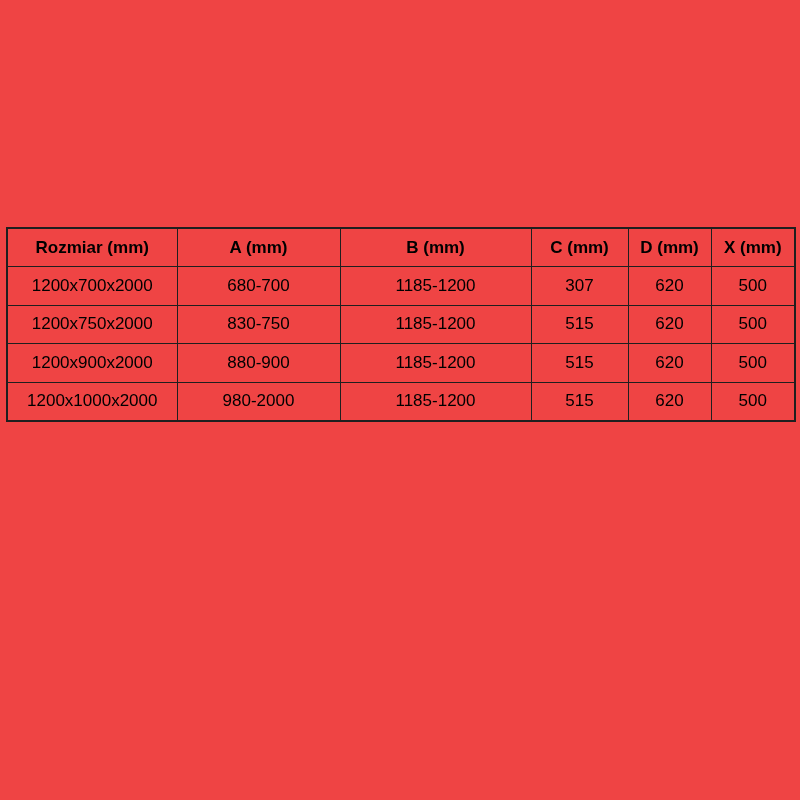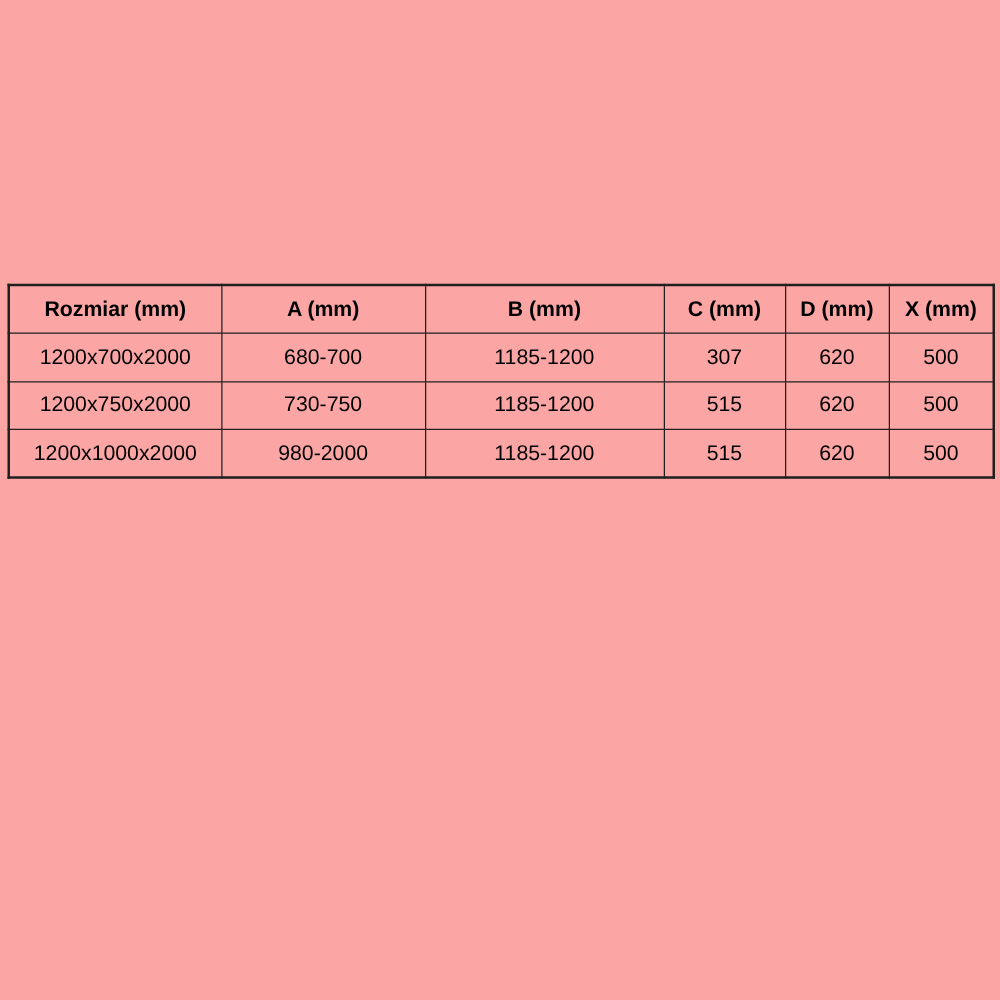--- a/index.html
+++ b/index.html
@@ -6,21 +6,21 @@
     margin: 0;
     padding: 0;
     width: 800px;
     height: 800px;
     background: #ffffff;
   }
   .canvas {
     position: relative;
     width: 800px;
     height: 800px;
-    background: #fca5a5;
+    background: #ef4444;
     overflow: hidden;
   }
   .table-wrap {
     position: absolute;
     left: 6px;
     top: 227px;
     width: 788px;
   }
   table.spec-table {
     border-collapse: collapse;
@@ -82,21 +82,29 @@
           <tr>
             <td>1200x700x2000</td>
             <td>680-700</td>
             <td>1185-1200</td>
             <td>307</td>
             <td>620</td>
             <td>500</td>
           </tr>
           <tr>
             <td>1200x750x2000</td>
-            <td>730-750</td>
+            <td>830-750</td>
+            <td>1185-1200</td>
+            <td>515</td>
+            <td>620</td>
+            <td>500</td>
+          </tr>
+          <tr>
+            <td>1200x900x2000</td>
+            <td>880-900</td>
             <td>1185-1200</td>
             <td>515</td>
             <td>620</td>
             <td>500</td>
           </tr>
           <tr>
             <td>1200x1000x2000</td>
             <td>980-2000</td>
             <td>1185-1200</td>
             <td>515</td>

